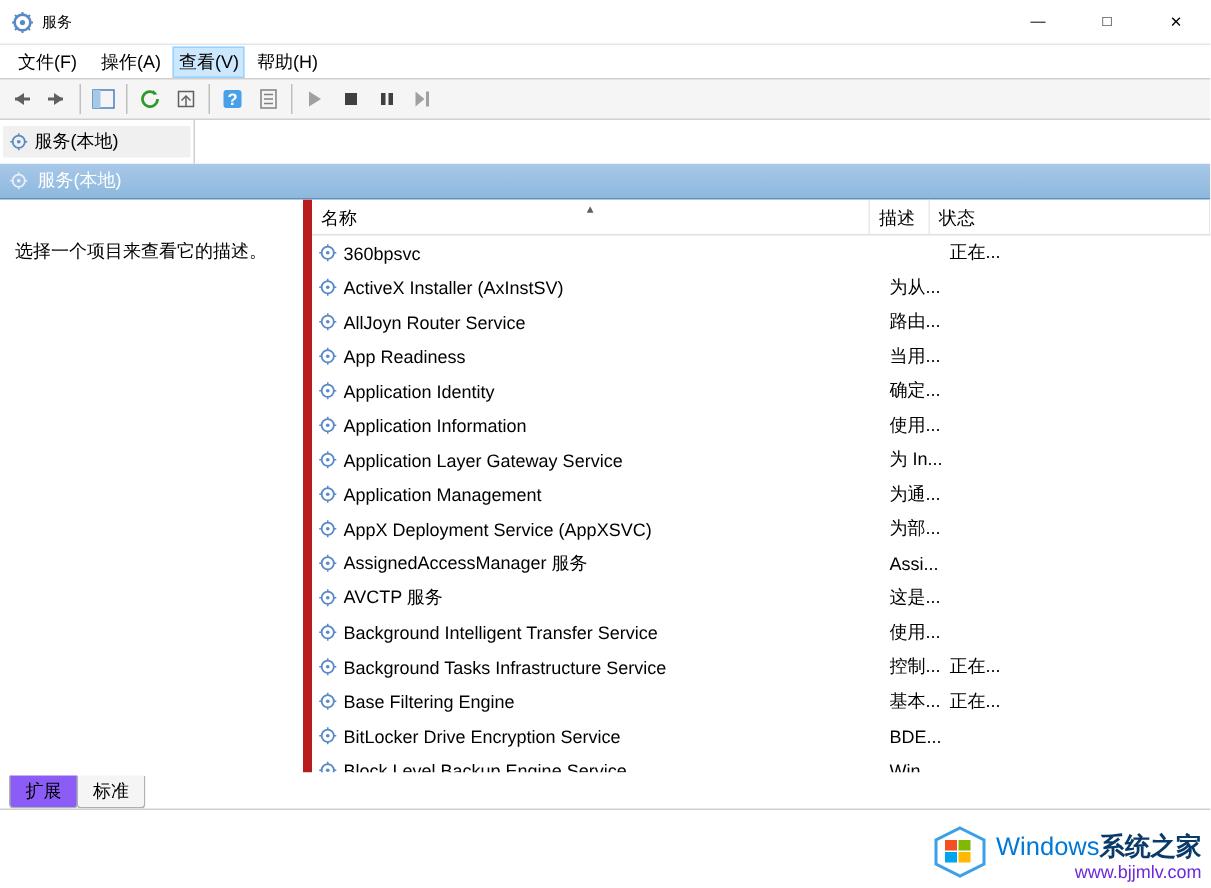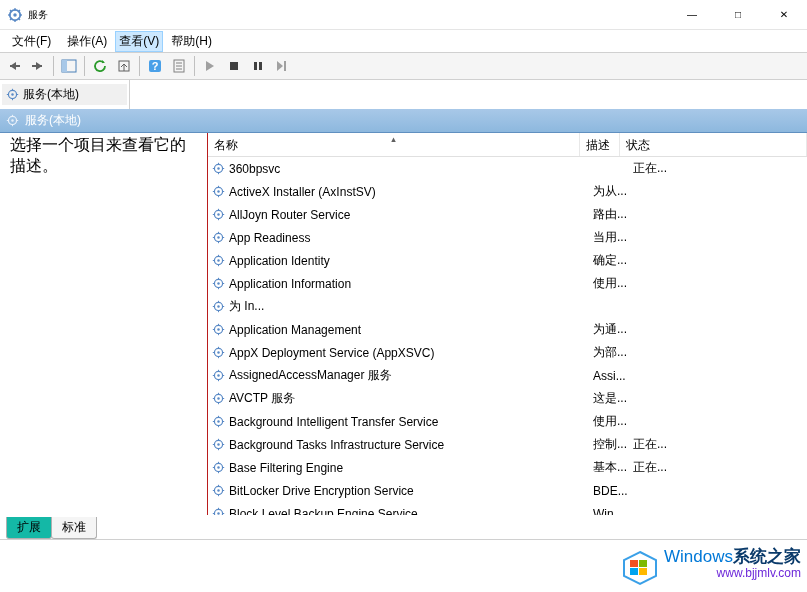--- a/index.html
+++ b/index.html
@@ -25,44 +25,44 @@
 .main { display: flex; height: 460px; border-bottom: 1px solid #d0d0d0; flex-direction: column; }
 .left-pane { width: 130px; border-right: 1px solid #d0d0d0; padding: 4px 2px; }
 .tree-item { display: flex; align-items: center; font-size: 12px; padding: 2px 4px; background: #f0f0f0; }
 .tree-item .ico { margin-right: 4px; }
 
 .right-pane { flex: 1; display: flex; flex-direction: column; overflow: hidden; }
 .right-header { height: 24px; background: linear-gradient(#a8c8e8, #8db8de); border-bottom: 1px solid #6090c0; display: flex; align-items: center; padding-left: 6px; font-size: 12px; color: #fff; }
 .right-header .ico { margin-right: 6px; }
 
 .right-body { flex: 1; display: flex; overflow: hidden; }
-.desc-pane { width: 208px; padding: 2px 10px; font-size: 16px; border-right: 1px solid #b91c1c; }
+.desc-pane { width: 208px; padding: 26px 10px; font-size: 12px; border-right: 6px solid #b91c1c; }
 .list-pane { flex: 1; overflow: hidden; }
 
 .list-header { height: 24px; display: flex; border-bottom: 1px solid #e0e0e0; font-size: 12px; position: relative; }
 .col { padding: 4px 6px; border-right: 1px solid #e8e8e8; }
 .col-name { width: 372px; position: relative; }
 .col-desc { width: 40px; }
 .col-status { flex: 1; }
 .sort-arrow { position: absolute; left: 50%; top: 1px; transform: translateX(-50%); font-size: 9px; color: #606060; }
 
 .list-rows { overflow-y: auto; height: 394px; }
 .row { display: flex; align-items: center; height: 23px; font-size: 12px; padding-left: 4px; }
 .row .ico { margin-right: 4px; flex-shrink: 0; }
 .cell-name { width: 364px; white-space: nowrap; overflow: hidden; }
 .cell-desc { width: 40px; white-space: nowrap; overflow: hidden; }
 .cell-status { flex: 1; white-space: nowrap; overflow: hidden; }
 
 
 .tabs { height: 22px; display: flex; align-items: flex-start; padding-left: 6px; font-size: 12px; margin-top: 2px; }
 .tab { padding: 2px 10px; border: 1px solid #b0b0b0; border-top: none; background: #f5f5f5; margin-right: -1px; border-radius: 0 0 3px 3px; }
-.tab.active { background: #14b8a6; }
-
-
-.watermark { position: absolute; right: 6px; bottom: 4px; display: flex; align-items: flex-start; }
+.tab.active { background: #8b5cf6; }
+
+
+.watermark { position: absolute; right: 6px; bottom: 4px; display: flex; align-items: flex-end; }
 .wm-logo { width: 40px; height: 40px; margin-right: 4px; }
 .wm-text { display: flex; flex-direction: column; line-height: 1.1; }
 .wm-brand { font-size: 17px; color: #0078d7; }
 .wm-brand b { color: #0a3a6a; }
 .wm-url { font-size: 12px; color: #6d28d9; text-align: right; }
 
 
 .gear { width: 14px; height: 14px; }
 .gear-s { width: 13px; height: 13px; }
 </style>
@@ -314,20 +314,21 @@
               <svg class="gear-s ico" viewBox="0 0 16 16">
                 <circle cx="8" cy="8" r="5" fill="none" stroke="#5a8ac6" stroke-width="1.5"></circle>
                 <circle cx="8" cy="8" r="1.5" fill="#5a8ac6"></circle>
                 <g stroke="#5a8ac6" stroke-width="1.3">
                   <line x1="8" y1="1" x2="8" y2="3"></line>
                   <line x1="8" y1="13" x2="8" y2="15"></line>
                   <line x1="1" y1="8" x2="3" y2="8"></line>
                   <line x1="13" y1="8" x2="15" y2="8"></line>
                 </g>
               </svg>
+              <span class="cell-name">Application Layer Gateway Service</span>
               <span class="cell-desc">为 In...</span>
               <span class="cell-status"></span>
             </div>
             <div class="row">
               <svg class="gear-s ico" viewBox="0 0 16 16">
                 <circle cx="8" cy="8" r="5" fill="none" stroke="#5a8ac6" stroke-width="1.5"></circle>
                 <circle cx="8" cy="8" r="1.5" fill="#5a8ac6"></circle>
                 <g stroke="#5a8ac6" stroke-width="1.3">
                   <line x1="8" y1="1" x2="8" y2="3"></line>
                   <line x1="8" y1="13" x2="8" y2="15"></line>

